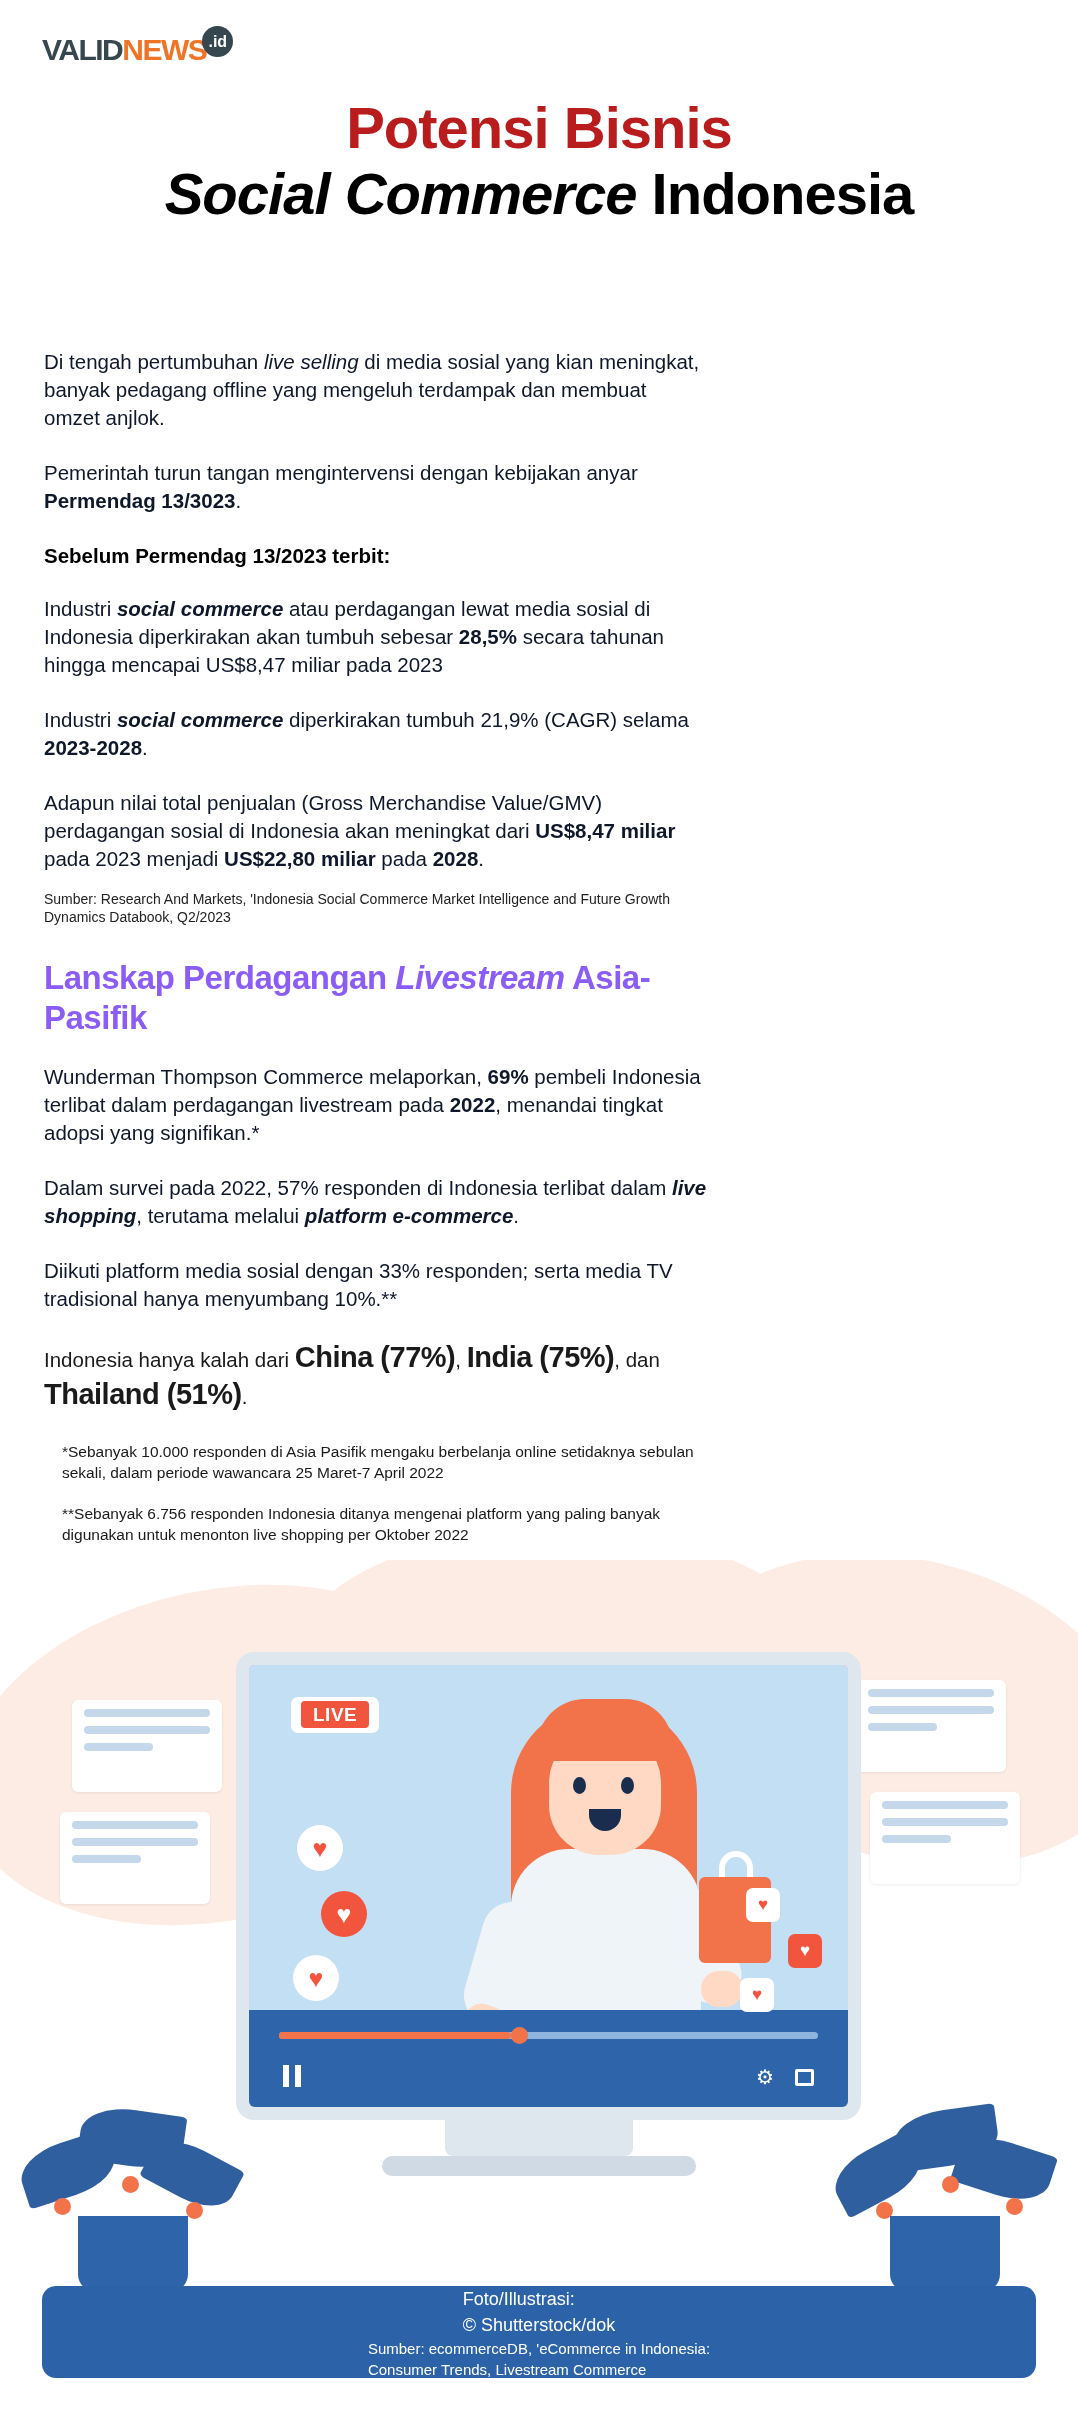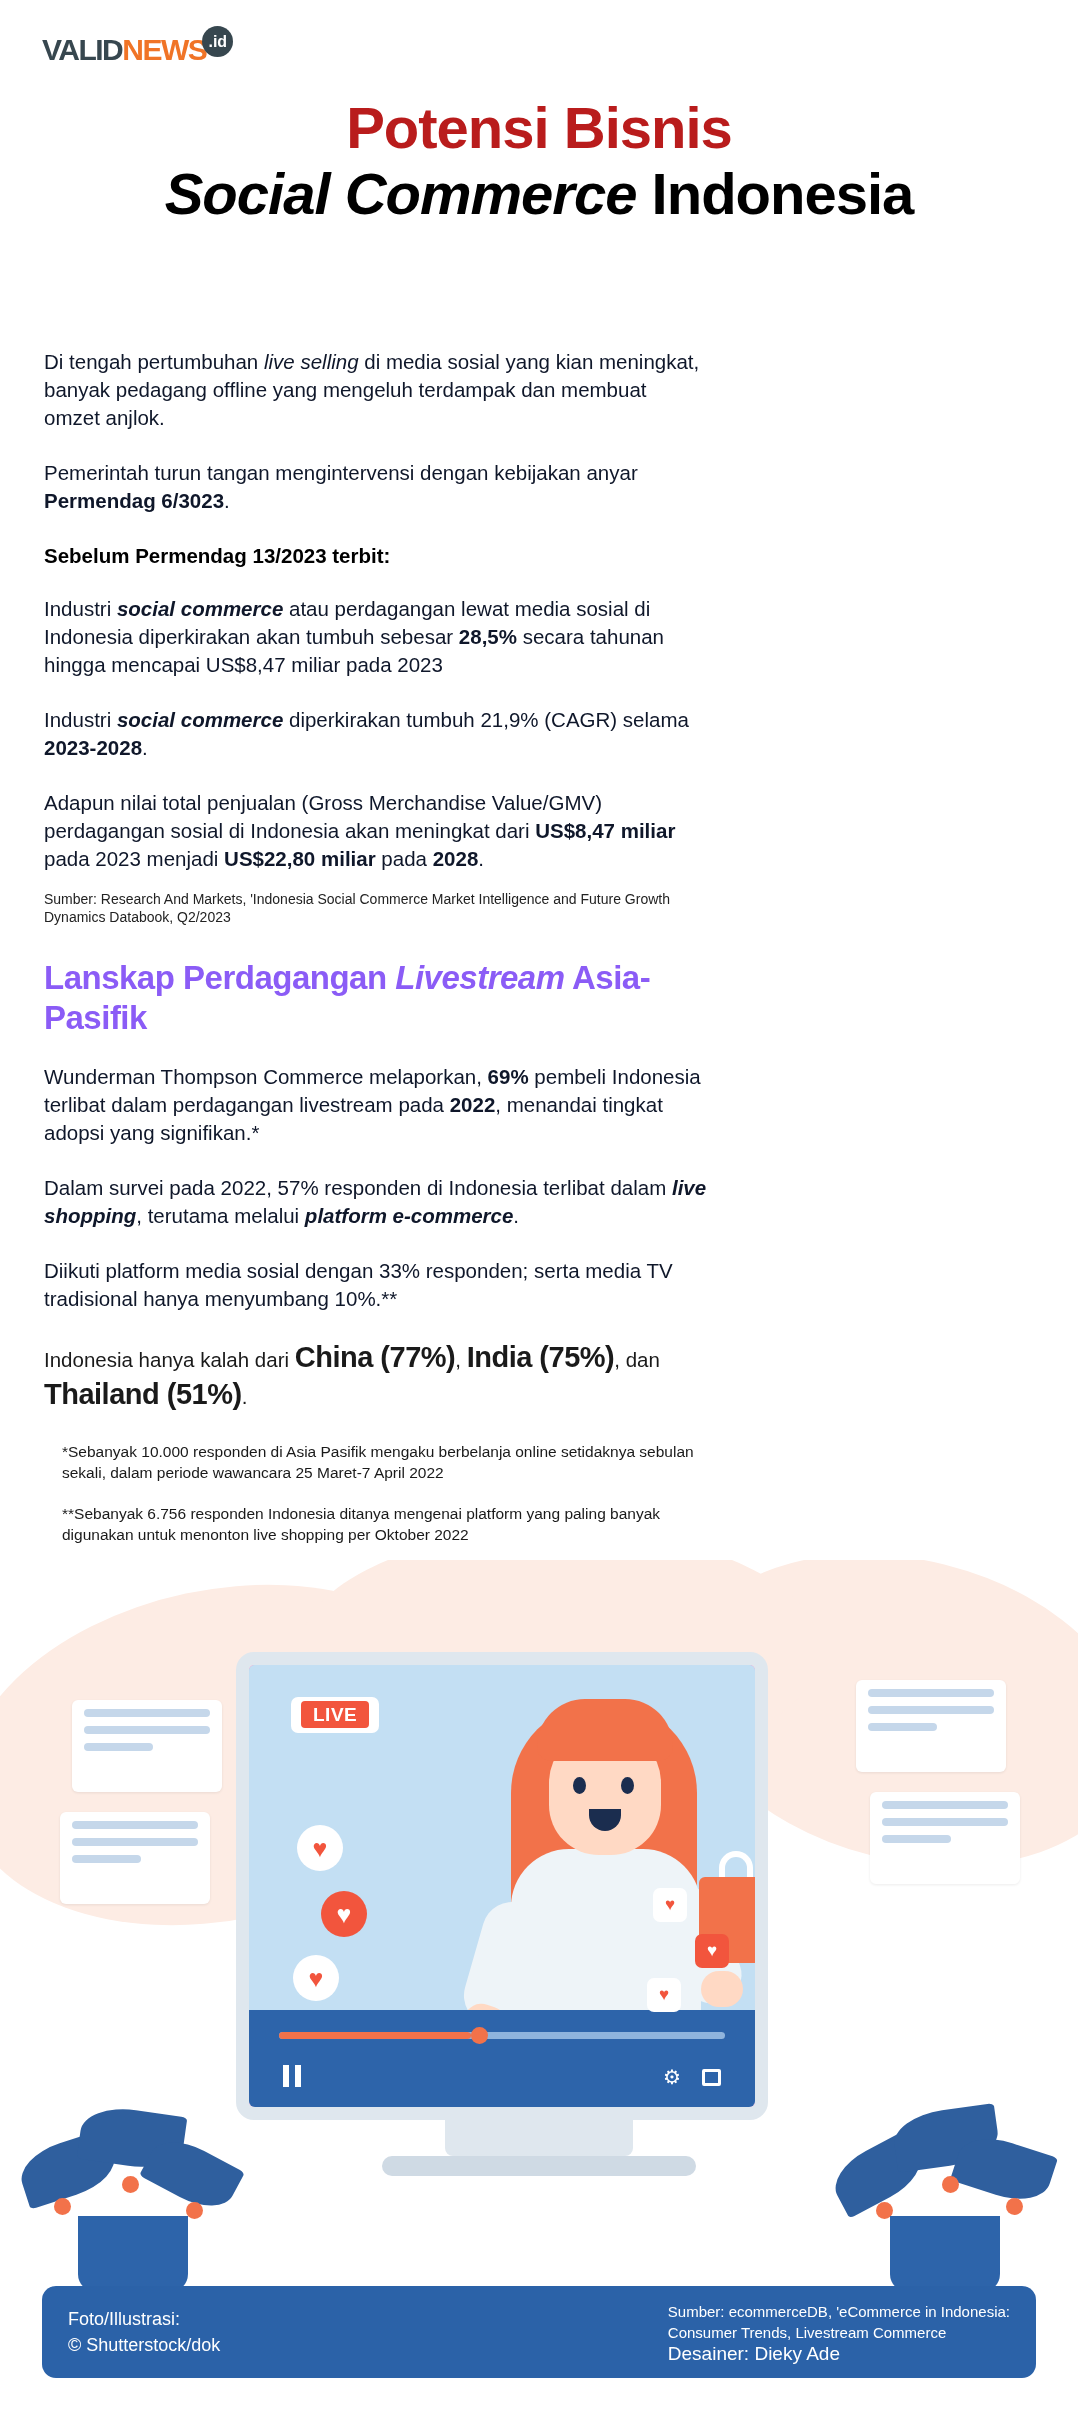--- a/index.html
+++ b/index.html
@@ -95,21 +95,21 @@
   }
   .doc .ln { background:#c5d7ea; height:8px; border-radius:4px; margin:9px 12px; }
   .doc .ln.sh { width:46%; }
   .doc-l { left:72px; top:140px; width:150px; height:92px; }
   .doc-l2 { left:60px; top:252px; width:150px; height:92px; }
   .doc-r { right:72px; top:120px; width:150px; height:92px; }
   .doc-r2 { right:58px; top:232px; width:150px; height:92px; }
 
   
   .monitor {
-    position:absolute; left:236px; top:92px; width:532px; height:468px;
+    position:absolute; left:236px; top:92px; width:625px; height:468px;
     background:#f9a8d4; border:13px solid #dfe7ee; border-radius:18px;
   }
   .screen {
     position:absolute; inset:0; background:#b9d9ef; border-radius:6px; overflow:hidden;
   }
   .screen-top { position:absolute; left:0; top:0; width:100%; height:78%; background:#c3dff3; }
   .screen-bot { position:absolute; left:0; bottom:0; width:100%; height:22%; background:#2d64aa; }
   .stand {
     position:absolute; left:445px; top:560px; width:188px; height:36px;
     background:#dfe7ee; border-radius:0 0 8px 8px;
@@ -221,20 +221,21 @@
     background:#2d64aa; border-radius:0 0 18px 18px;
   }
   .berry { position:absolute; width:17px; height:17px; background:#f2724a; border-radius:50%; }
 
   
   .footer {
     position:absolute; left:42px; bottom:44px; width:994px; height:92px;
     background:#2b62a8; border-radius:14px; color:#ffffff;
     display:flex; align-items:center; justify-content:space-between;
     padding:0 26px;
+    flex-direction:column;
   }
   .f-left { font-size:18px; line-height:26px; }
   .f-right { font-size:15px; line-height:21px; text-align:left; }
   .f-right .designer { font-size:19px; }
 </style>
 </head>
 <body>
 
 <div class="logo-wrap">
   <span class="logo-text logo-valid">VALID</span>
@@ -244,21 +245,21 @@
 
 <div class="title-block">
   <div class="title-l1">Potensi Bisnis</div>
   <div class="title-l2"><span class="ital">Social Commerce</span><span> Indonesia</span></div>
 </div>
 
 <div class="content">
 
   <p class="body"><span>Di tengah pertumbuhan </span><i>live selling</i><span> di media sosial yang kian meningkat, banyak pedagang offline yang mengeluh terdampak dan membuat omzet anjlok.</span></p>
 
-  <p class="body"><span>Pemerintah turun tangan mengintervensi dengan kebijakan anyar </span><b>Permendag 6/3023</b><span>.</span></p>
+  <p class="body"><span>Pemerintah turun tangan mengintervensi dengan kebijakan anyar </span><b>Permendag 13/3023</b><span>.</span></p>
 
   <div class="subhead">Sebelum Permendag 13/2023 terbit:</div>
 
   <p class="body"><span>Industri </span><span class="bi">social commerce</span><span> atau perdagangan lewat media sosial di Indonesia diperkirakan akan tumbuh sebesar </span><b>28,5%</b><span> secara tahunan hingga mencapai US$8,47 miliar pada 2023</span></p>
 
   <p class="body"><span>Industri </span><span class="bi">social commerce</span><span> diperkirakan tumbuh 21,9% (CAGR) selama </span><b>2023-2028</b><span>.</span></p>
 
   <p class="body"><span>Adapun nilai total penjualan (Gross Merchandise Value/GMV) perdagangan sosial di Indonesia akan meningkat dari </span><b>US$8,47 miliar</b><span> pada 2023 menjadi </span><b>US$22,80 miliar</b><span> pada </span><b>2028</b><span>.</span></p>
 
   <div class="source-note">Sumber: Research And Markets, 'Indonesia Social Commerce Market Intelligence and Future Growth Dynamics Databook, Q2/2023</div>

